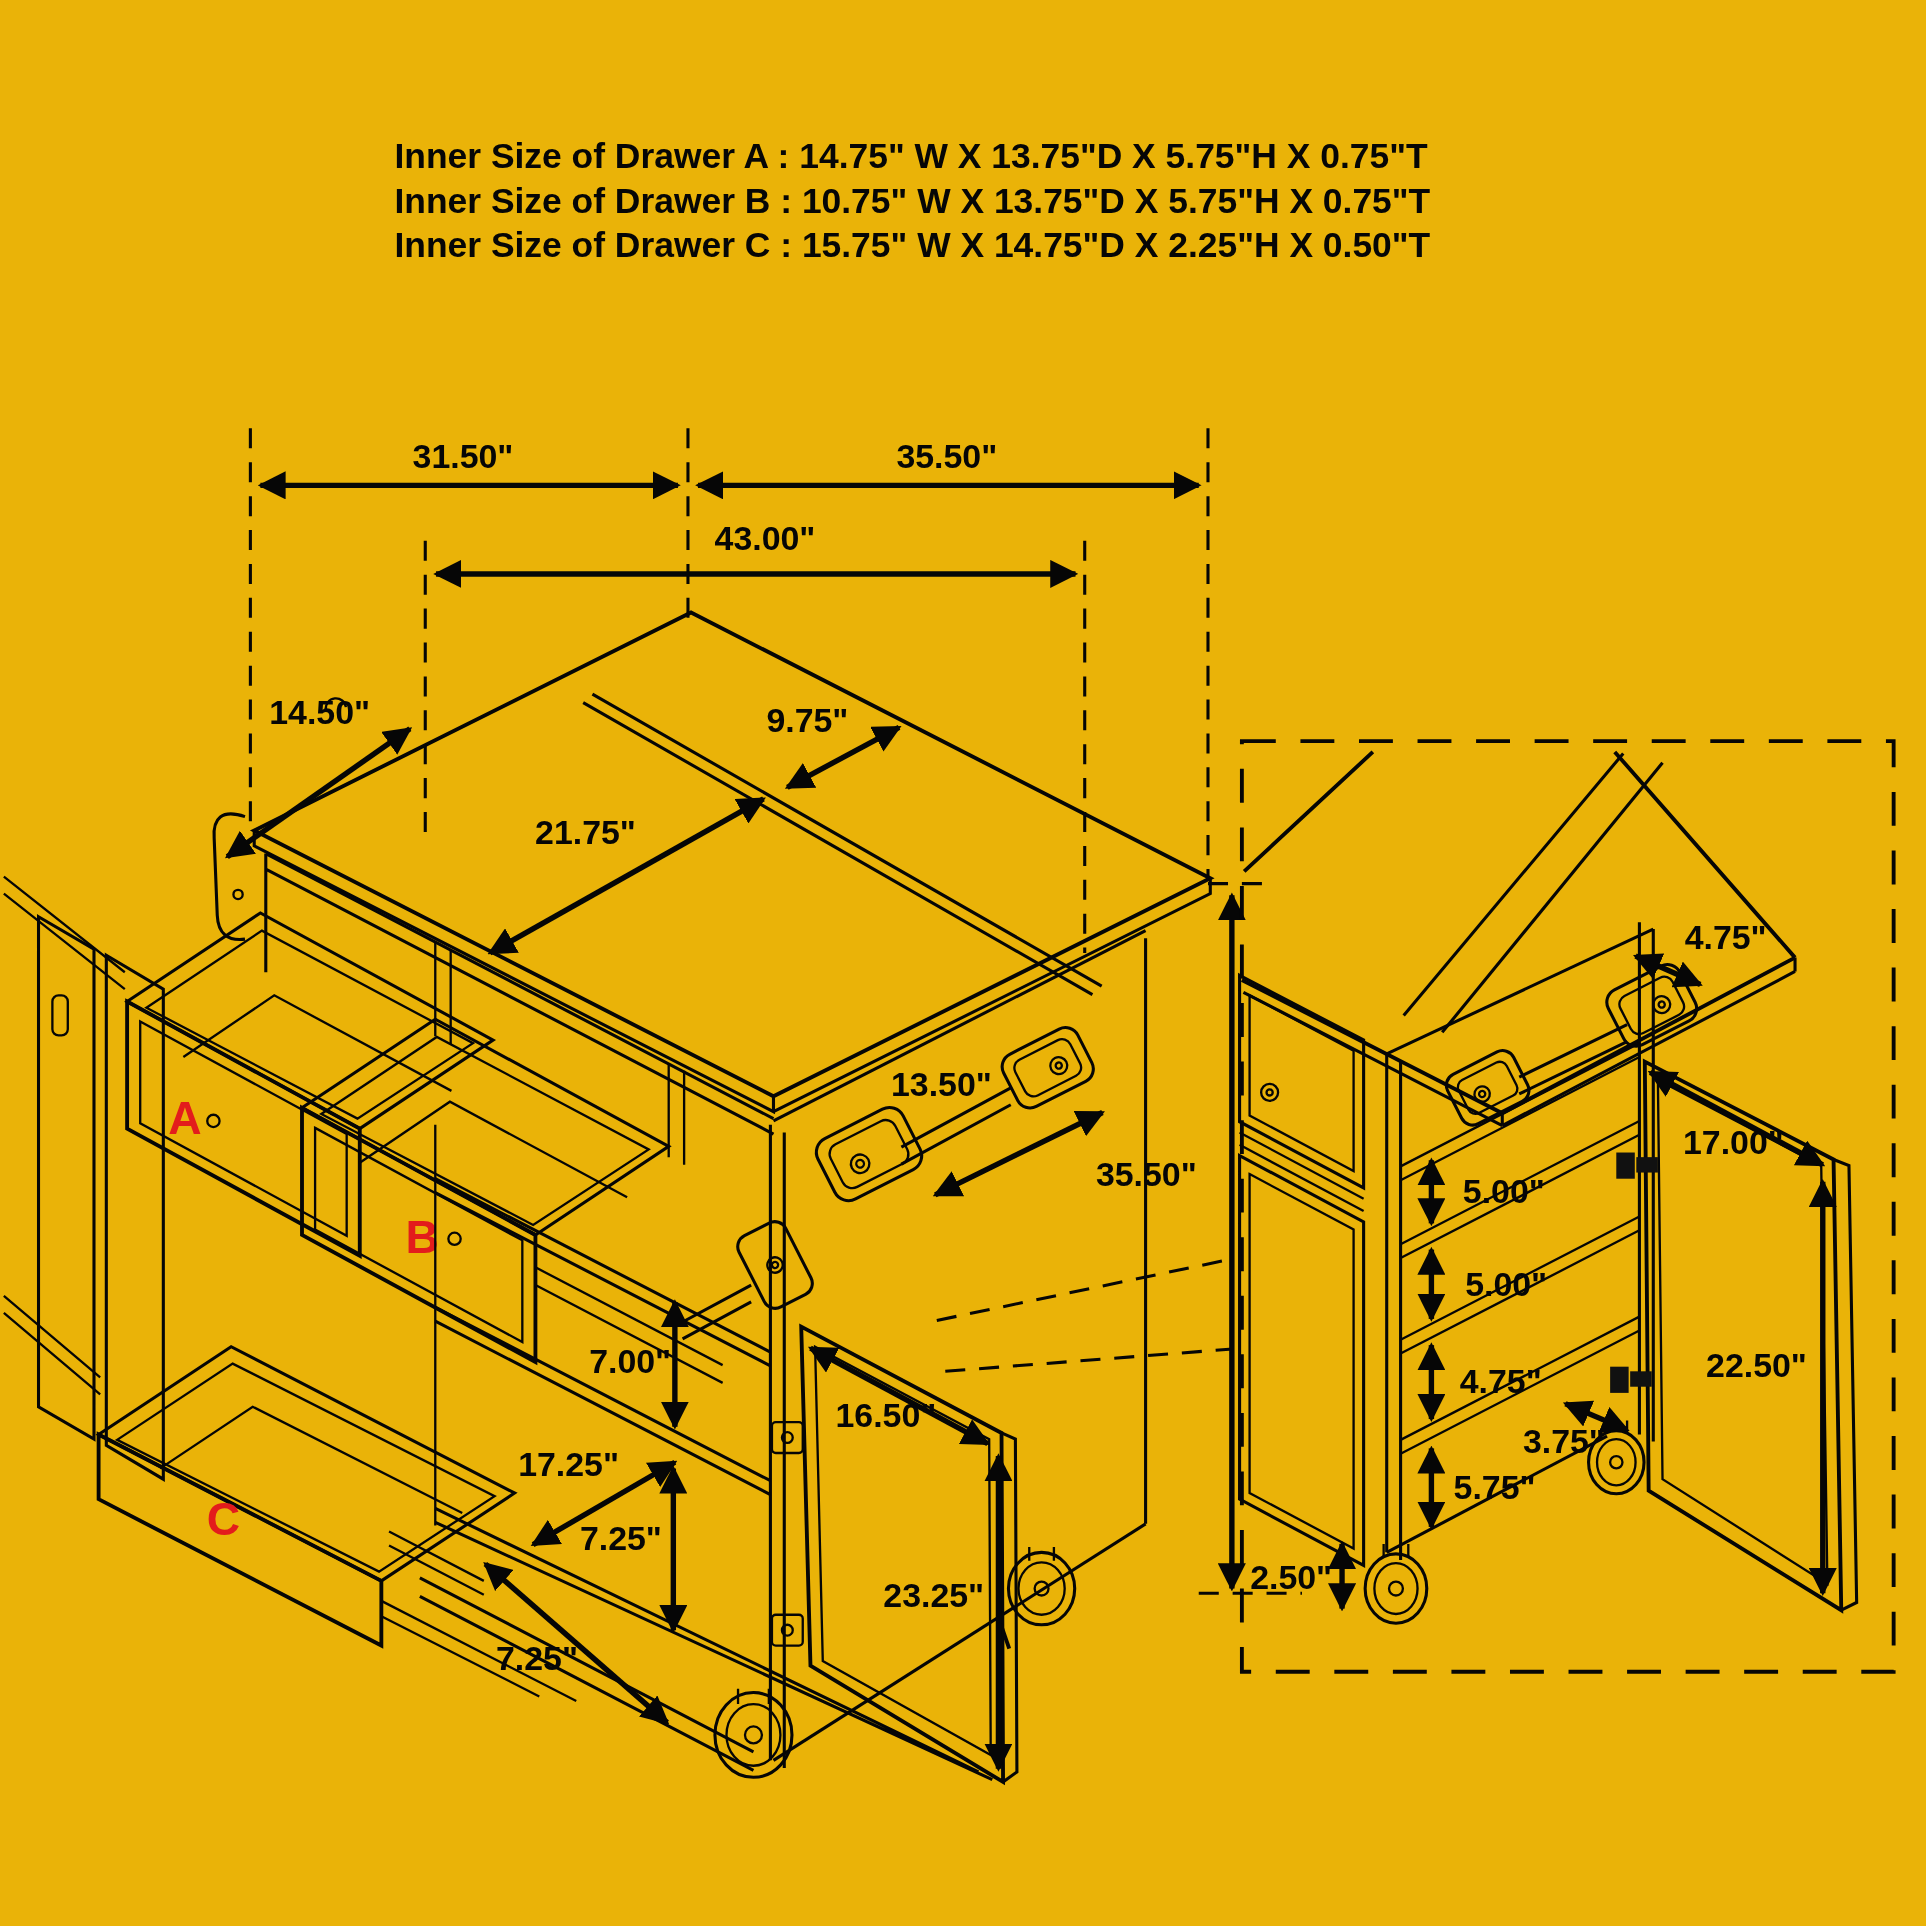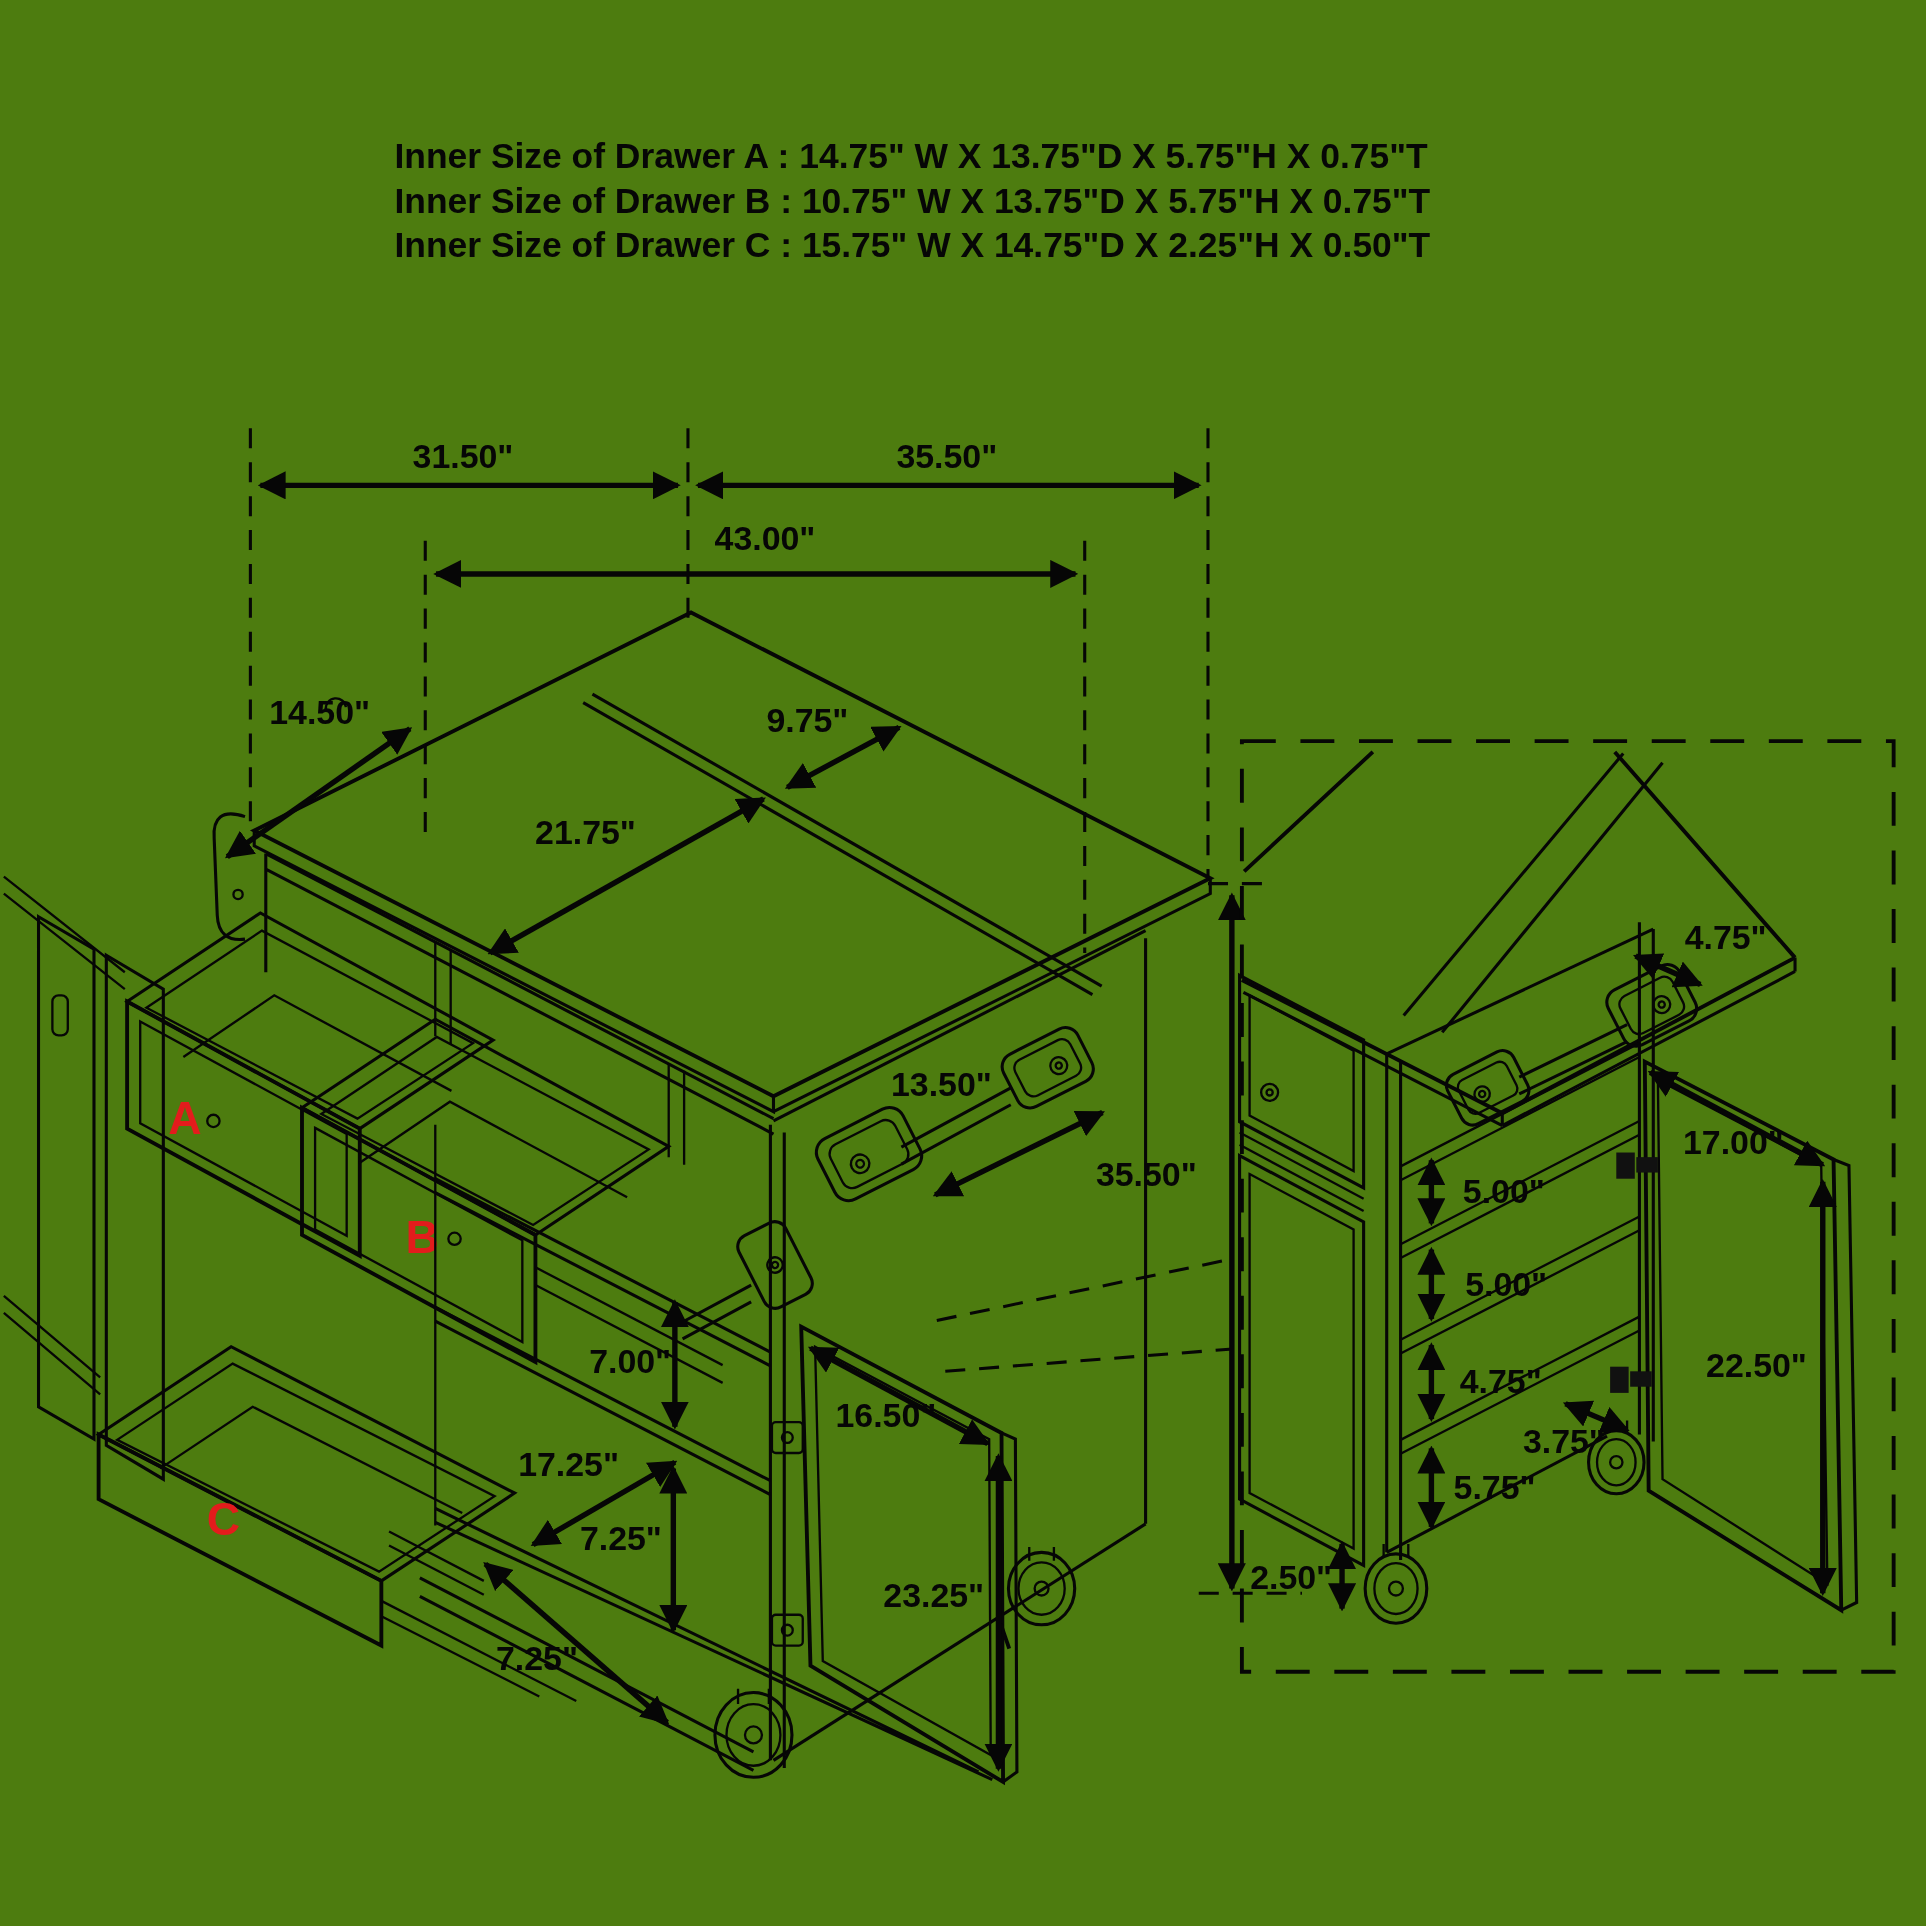--- a/index.html
+++ b/index.html
@@ -1,16 +1,16 @@
 <!DOCTYPE html>
 <html style="font-size:12.3px"><head>
 <meta charset="utf-8">
 <style>
   html,body{margin:0;padding:0;background:#ffffff;}
-  .page{position:relative;width:1926px;height:1926px;background:#4d7c0f;overflow:hidden;
+  .page{position:relative;width:1926px;height:1926px;background:#eab308;overflow:hidden;
         font-family:"Liberation Sans",sans-serif;}
   svg{position:absolute;left:0;top:0;}
   text{font-family:"Liberation Sans",sans-serif;font-weight:bold;fill:#060606;}
   .dim{font-size:44px;}
   .hdr{font-size:46px;}
   .tag{font-size:60px;fill:#e31c1c;}
   .ln{stroke:#060606;fill:none;stroke-width:4;}
   .ln3{stroke:#060606;fill:none;stroke-width:3;}
   .ln5{stroke:#060606;fill:none;stroke-width:5;}
   .arrow{stroke:#060606;fill:none;stroke-width:7;}

